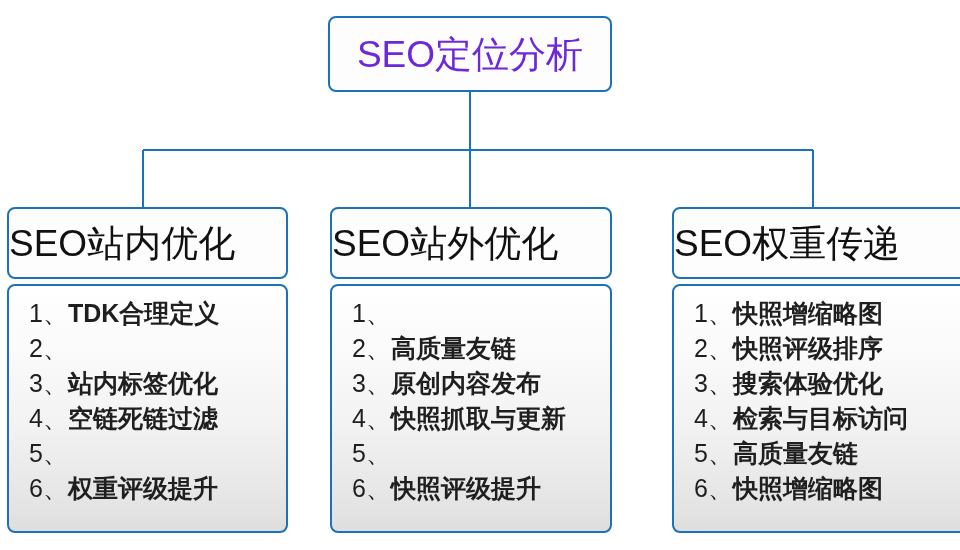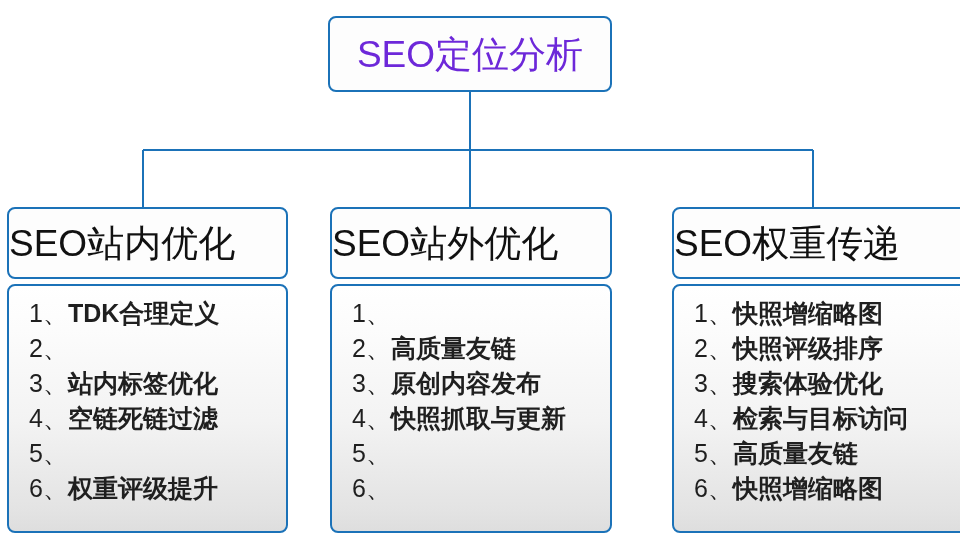--- a/index.html
+++ b/index.html
@@ -181,20 +181,21 @@
         </li>
         <li class="item">
           <span class="item-num">4、</span>
           <span class="item-text">快照抓取与更新</span>
         </li>
         <li class="item">
           <span class="item-num">5、</span>
         </li>
         <li class="item">
           <span class="item-num">6、</span>
+          <span class="item-text">快照评级提升</span>
         </li>
       </ul>
     </div>
   </div>
 
   <div class="column col-3">
     <div class="col-header">
       <span class="col-header-title">SEO权重传递</span>
     </div>
     <div class="col-body">

